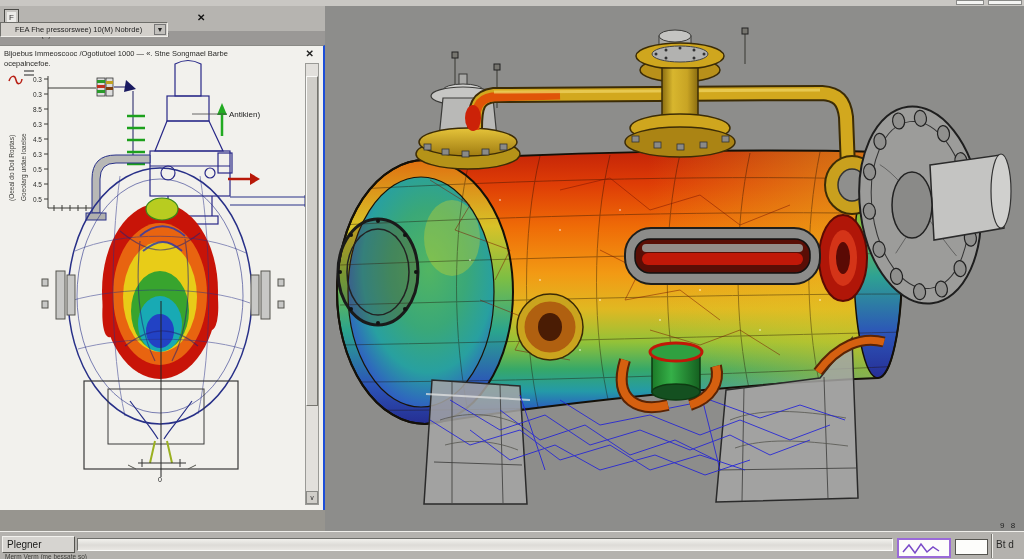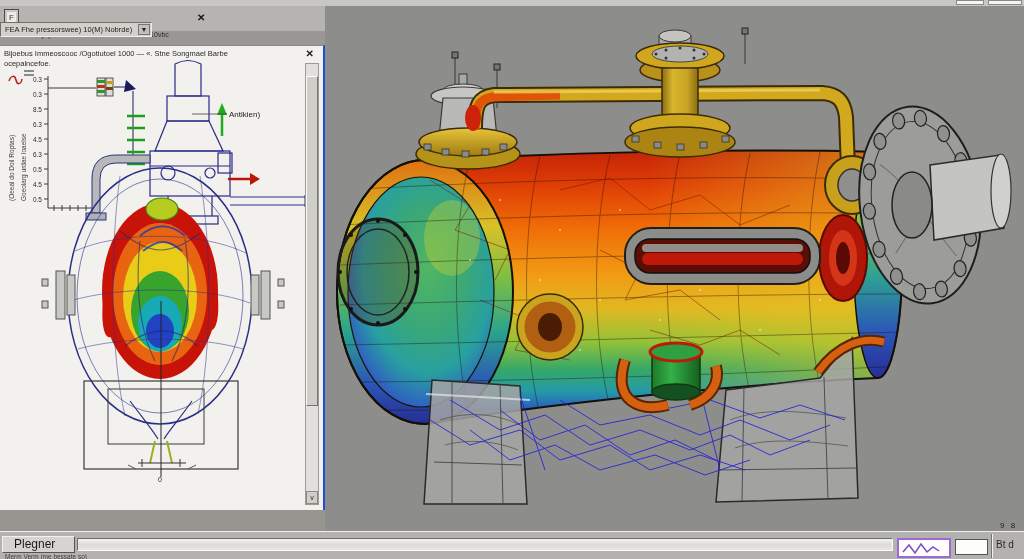--- a/index.html
+++ b/index.html
@@ -17,23 +17,23 @@
 
   
   .titlebar{position:absolute;left:0;top:6px;width:325px;height:25px;background:#b6b4b0;}
   .app-icon{position:absolute;left:4px;top:3px;width:15px;height:17px;background:#ecebe8;
     border:1px solid #4a4a46;box-shadow:inset 0 0 0 2px #c9c7c3;
     font-size:8px;line-height:16px;text-align:center;color:#333;}
   .title-lines{position:absolute;left:26px;top:1px;font-size:7px;line-height:11px;color:#2e2e2a;white-space:pre;}
   .win-close{position:absolute;left:197px;top:6px;font-size:10px;font-weight:bold;color:#111;cursor:default;}
 
   
-  .combo{position:absolute;left:0;top:22px;width:152px;height:15px;background:#d3d0cb;
+  .combo{position:absolute;left:0;top:22px;width:168px;height:15px;background:#d3d0cb;
     border-top:1px solid #6e6e6a;border-left:1px solid #6e6e6a;border-bottom:1px solid #f0efeb;border-right:1px solid #f0efeb;
-    font-size:7.5px;line-height:13px;color:#222;padding-left:4px;white-space:nowrap;overflow:hidden;}
+    font-size:7.5px;line-height:13px;color:#222;padding-left:14px;white-space:nowrap;overflow:hidden;}
   .combo-arrow{position:absolute;right:1px;top:1px;width:12px;height:11px;background:#c2c0bc;
     border:1px solid #777;font-size:7px;line-height:10px;text-align:center;color:#222;}
 
   
   .viewport{position:absolute;left:325px;top:6px;width:699px;height:525px;background:#8d8d8b;z-index:1;}
   .corner-numbers{position:absolute;left:1000px;top:521px;z-index:3;font-size:8px;color:#222;letter-spacing:2px;}
 
   
   .panel{position:absolute;left:0;top:45px;width:325px;height:465px;background:#f2f1ed;
     border-right:2px solid #1d4ed8;border-top:1px solid #8a8a86;z-index:2;}
@@ -47,21 +47,21 @@
     border-top:1px solid #fafaf8;border-left:1px solid #fafaf8;border-bottom:1px solid #76756f;border-right:1px solid #76756f;}
   .scroll-down{position:absolute;left:0;bottom:0;width:12px;height:13px;background:#d0cec9;
     border:1px solid #8a8a86;font-size:7px;line-height:11px;text-align:center;color:#333;}
 
   
   .bottom-strip{position:absolute;left:0;top:510px;width:1024px;height:22px;background:#97958f;z-index:0;}
   .bottombar{position:absolute;left:0;top:531px;width:1024px;height:28px;background:#b4b2ae;
     border-top:1px solid #f0efeb;z-index:2;}
   .plot-btn{position:absolute;left:2px;top:4px;width:73px;height:17px;background:#d6d4d0;
     border-top:1px solid #f2f1ed;border-left:1px solid #f2f1ed;border-bottom:1px solid #55544f;border-right:1px solid #55544f;
-    font-size:12px;line-height:15px;color:#1a1a18;padding-left:11px;}
+    font-size:10px;line-height:15px;color:#1a1a18;padding-left:4px;}
   .progress-field{position:absolute;left:77px;top:6px;width:816px;height:13px;
     background:linear-gradient(#f2f1ed,#dddbd7 55%,#e9e7e3);
     border-top:1px solid #6e6e6a;border-left:1px solid #6e6e6a;border-bottom:1px solid #fafaf8;border-right:1px solid #fafaf8;}
   .purple-btn{position:absolute;left:897px;top:6px;width:54px;height:20px;background:#fdfdfb;
     border:2px solid #9a6ad8;}
   .mini-field{position:absolute;left:955px;top:7px;width:33px;height:16px;background:#fdfdfb;border:1px solid #55544f;}
   .bar-divider{position:absolute;left:991px;top:2px;width:2px;height:24px;
     border-left:1px solid #76756f;border-right:1px solid #f2f1ed;}
   .corner-label{position:absolute;left:996px;top:7px;font-size:10px;color:#2a2a28;white-space:pre;}
   .statusline{position:absolute;left:5px;top:21px;font-size:6.5px;color:#3a3a36;}

